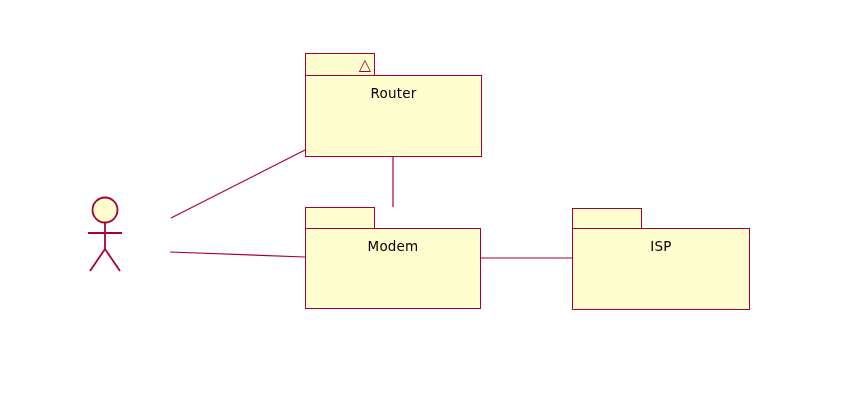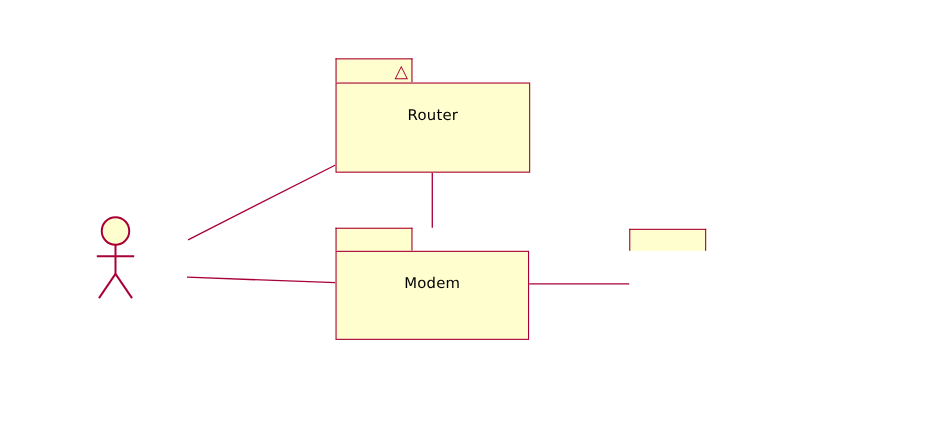--- a/index.html
+++ b/index.html
@@ -44,21 +44,21 @@
   }
   .pkg-body {
     position: absolute;
     background: var(--node-fill, #FEFECE);
     border: 1.5px solid var(--stroke, #A80036);
     box-sizing: border-box;
     text-align: center;
   }
   .pkg-label {
     display: block;
-    margin-top: 21px;
+    margin-top: 9px;
     font-size: 13.5px;
     color: var(--text, #000000);
     letter-spacing: 0.2px;
   }
   .triangle-icon {
     position: absolute;
     right: 3px;
     top: 0px;
     font-size: 16px;
     line-height: 21px;
@@ -103,14 +103,17 @@
   <div class="pkg-body" style="left:305px; top:75px; width:177px; height:82px;">
     <span class="pkg-label">Router</span>
   </div>
 
   <div class="pkg-tab" style="left:305px; top:207px; width:70px; height:21px;"></div>
   <div class="pkg-body" style="left:305px; top:228px; width:176px; height:81px;">
     <span class="pkg-label">Modem</span>
   </div>
 
   <div class="pkg-tab" style="left:572px; top:208px; width:70px; height:20px;"></div>
+  <div class="pkg-body" style="left:572px; top:228px; width:178px; height:82px;">
+    <span class="pkg-label">ISP</span>
+  </div>
 
 </div>
 
 </body></html>

